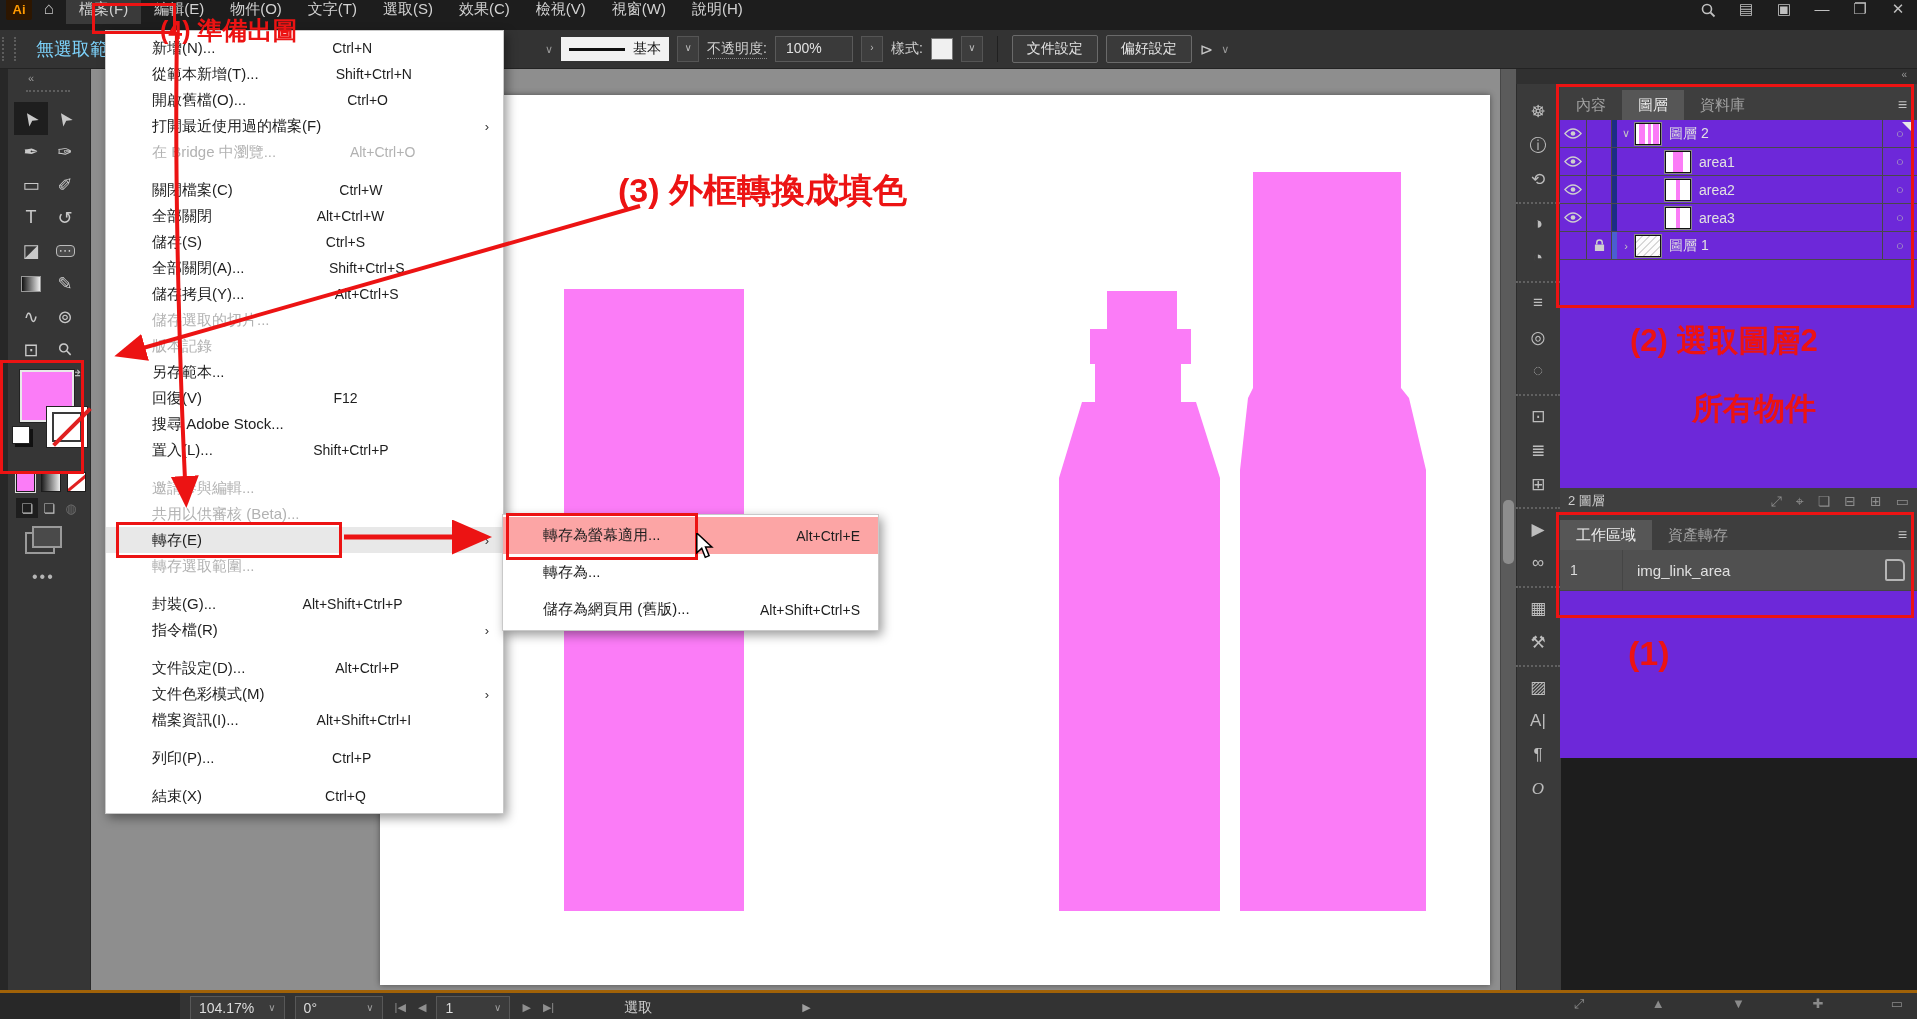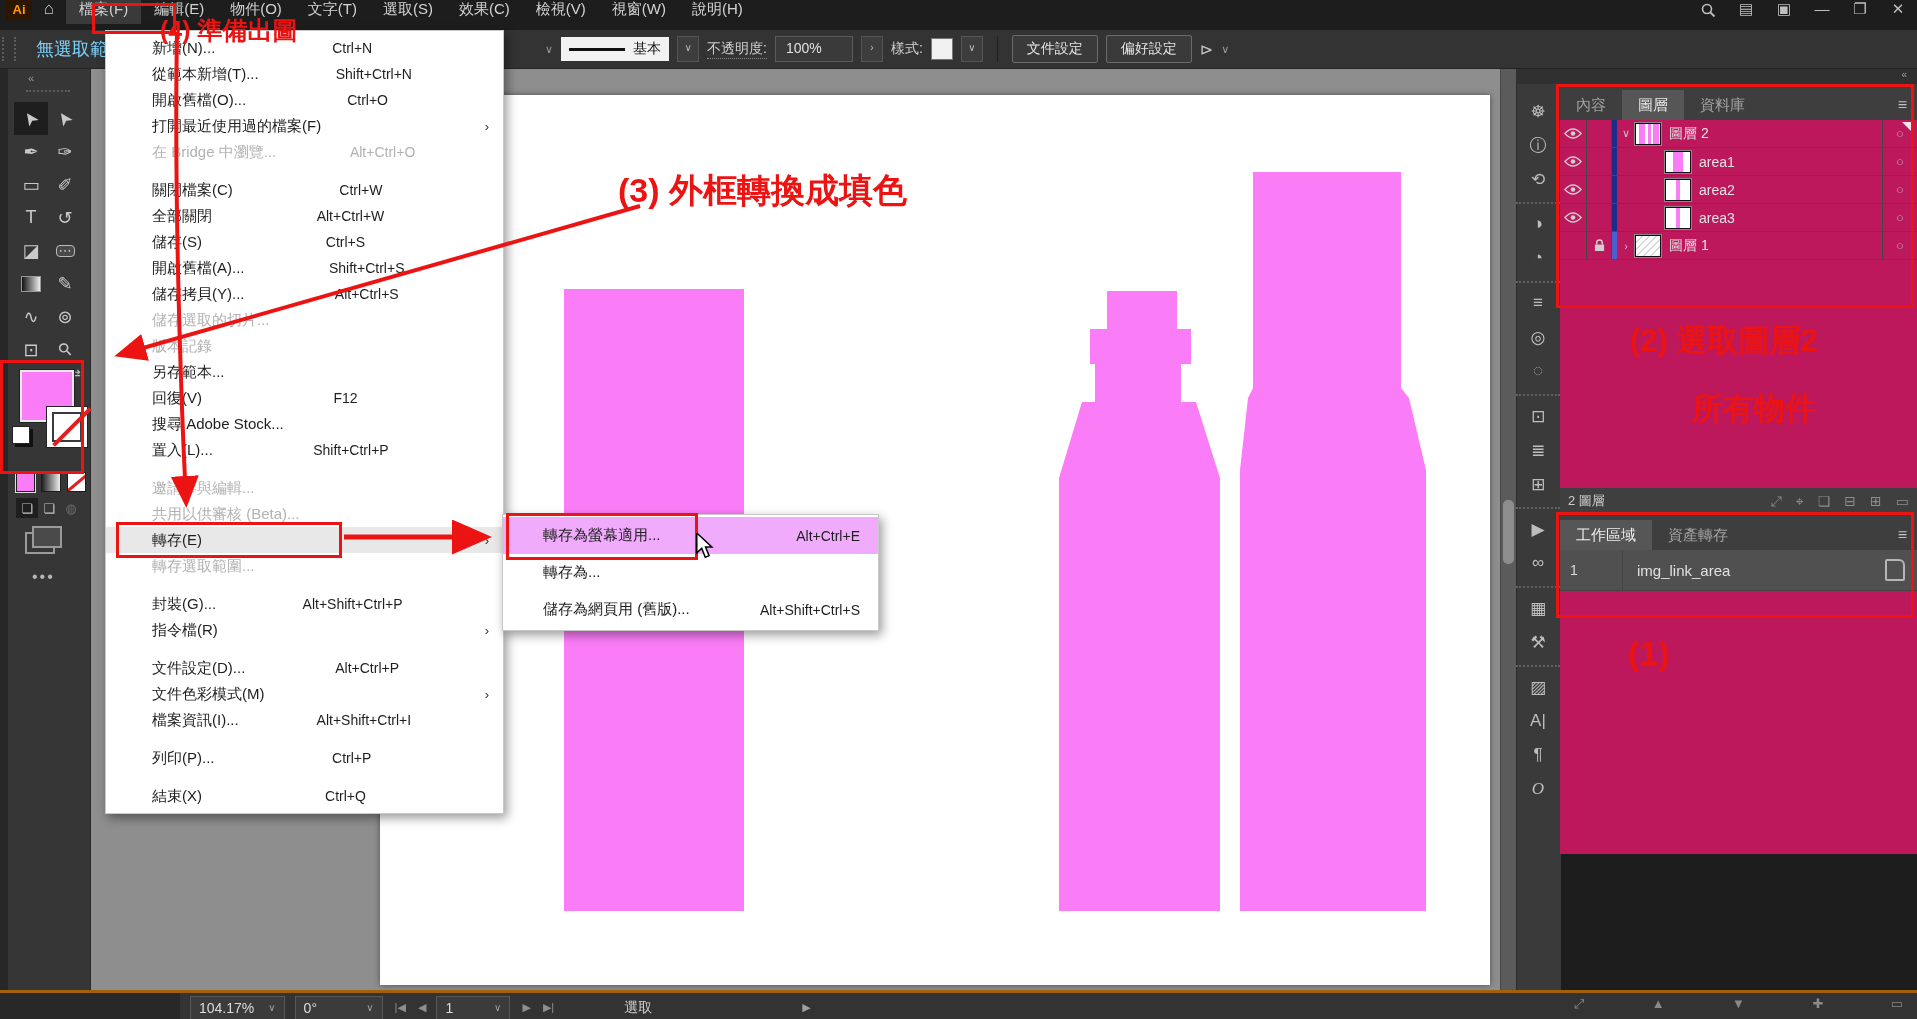--- a/index.html
+++ b/index.html
@@ -83,21 +83,21 @@
   .hs-arrow{position:absolute;top:997px;color:#b5b5b5;font-size:12px;line-height:15px;}
   
   #dock{left:1516px;top:68px;width:44px;height:922px;background:#3a3a3a;border-left:1px solid #2b2b2b;}
   #dock-head{position:absolute;left:1516px;top:68px;width:401px;height:16px;background:#303030;color:#9a9a9a;}
   #dock-collapse{position:absolute;right:10px;top:1px;font-size:10px;}
   .dock-ico{width:44px;height:30px;display:flex;align-items:center;justify-content:center;color:#bdbdbd;font-size:17px;margin-top:4px;}
   .dock-ico.sep{border-top:2px dotted #616161;padding-top:5px;margin-top:8px;}
   .dock-ico .it{font-style:italic;font-family:"Liberation Serif",serif;}
   #dock-list{position:absolute;left:1516px;top:92px;width:44px;}
   
-  #rpanel{left:1560px;top:84px;width:357px;height:770px;background:#be185d;}
+  #rpanel{left:1560px;top:84px;width:357px;height:674px;background:#6d28d9;}
   .tabbar{background:#3e3e3e;height:36px;display:flex;align-items:flex-end;}
   .tab{height:30px;line-height:30px;padding:0 16px;color:#a2a2a2;font-size:15px;}
   .tab.active{background:#565656;color:#ececec;}
   .hamburger{margin-left:auto;margin-right:10px;color:#c2c2c2;font-size:16px;line-height:30px;}
   
   .lrow{display:flex;align-items:center;height:27px;border-bottom:1px solid #494949;position:relative;}
   .cell-eye{width:26px;height:100%;border-right:1px solid #464646;display:flex;align-items:center;justify-content:center;}
   .cell-lock{width:24px;height:100%;border-right:1px solid #464646;display:flex;align-items:center;justify-content:center;color:#cfcfcf;font-size:12px;}
   .cbar{width:5px;height:100%;}
   .chev{width:18px;text-align:center;color:#c5c5c5;font-size:11px;}
@@ -129,21 +129,21 @@
   .mi.hl{background:#e8e8e8;}
   .mi .mlab{white-space:nowrap;}
   .mi .msc{margin-left:auto;color:#1e1e1e;font-size:14px;white-space:nowrap;}
   .mi.disabled .mlab,.mi.disabled .msc{color:#b2b2b2;}
   .mi .msub{margin-left:auto;color:#333;font-size:13px;}
   .msep{height:12px;display:flex;align-items:center;padding:0 10px;}
   
   #sub-menu{left:502px;top:514px;width:375px;background:#fff;border:1px solid #c9c9c9;
             box-shadow:3px 4px 10px rgba(0,0,0,.4);padding:2px 0;z-index:11;color:#1e1e1e;}
   .smi{height:37px;display:flex;align-items:center;padding:0 18px 0 40px;font-size:15px;}
-  .smi.hl{background:#f0abfc;gap:39px;}
+  .smi.hl{background:#fca5a5;gap:39px;}
   .smi .msc{margin-left:auto;font-size:14px;}
   
   .redbox{position:absolute;border:3px solid #ec1313;z-index:20;pointer-events:none;}
   .redtext{position:absolute;color:#ec1313;font-weight:bold;z-index:21;white-space:nowrap;}
   #overlay-svg{position:absolute;left:0;top:0;z-index:20;pointer-events:none;}
   #cursor{position:absolute;left:694px;top:533px;z-index:30;}
 </style>
 </head>
 <body>
 
@@ -612,21 +612,21 @@
         <span class="msub"></span>
       </div>
 
       <div class="mi">
         <span class="mlab">儲存(S)</span>
         <span class="msc">Ctrl+S</span>
         <span class="msub"></span>
       </div>
 
       <div class="mi">
-        <span class="mlab">開啟舊檔(A)...</span>
+        <span class="mlab">全部關閉(A)...</span>
         <span class="msc">Shift+Ctrl+S</span>
         <span class="msub"></span>
       </div>
 
       <div class="mi">
         <span class="mlab">儲存拷貝(Y)...</span>
         <span class="msc">Alt+Ctrl+S</span>
         <span class="msub"></span>
       </div>
 

